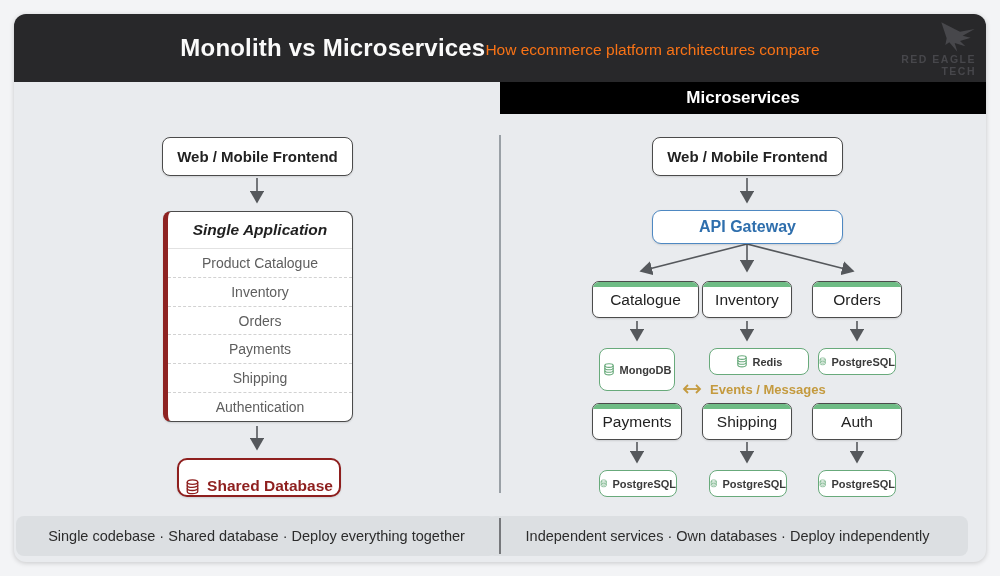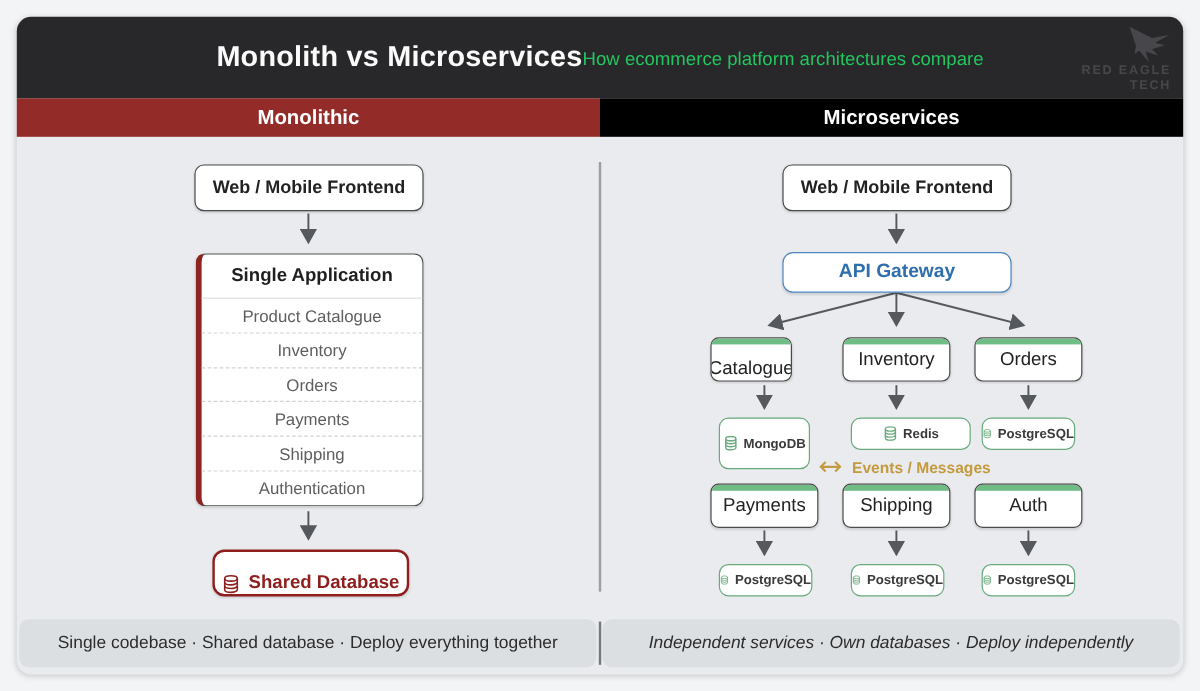--- a/index.html
+++ b/index.html
@@ -3,21 +3,21 @@
 <meta charset="utf-8">
 <style>
   html,body{margin:0;padding:0;background:#f3f4f6;font-family:"Liberation Sans",sans-serif;}
   #stage{position:relative;width:1000px;height:576px;background:#f3f4f6;overflow:hidden;}
   #card{position:absolute;left:14px;top:14px;width:972px;height:548px;background:#e9ebee;
         border-radius:12px;box-shadow:0 1px 5px rgba(0,0,0,.18);}
   
   #hdr{position:absolute;left:14px;top:14px;width:972px;height:68px;background:#28282a;
        border-radius:12px 12px 0 0;display:flex;flex-direction:row;align-items:center;justify-content:center;}
   #hdr .title{color:#fafafa;font-size:24px;font-weight:bold;letter-spacing:.2px;line-height:1.1;}
-  #hdr .subtitle{color:#22c55e;font-size:15.5px;margin-top:4px;}
+  #hdr .subtitle{color:#f97316;font-size:15.5px;margin-top:4px;}
   #logo{position:absolute;top:21px;right:24px;width:90px;text-align:right;color:#46464a;}
   #logo svg{display:block;margin-left:auto;}
   #logo .l1,#logo .l2{font-size:10.5px;font-weight:bold;letter-spacing:1.5px;line-height:1.15;color:#47474b;}
   
   .band{position:absolute;top:82px;height:32px;display:flex;align-items:center;justify-content:center;
         color:#fff;font-weight:bold;font-size:17px;}
   #band-left{left:14px;width:486px;background:#932b28;}
   #band-right{left:500px;width:486px;background:#000000;}
   
   #vdiv{position:absolute;left:499px;top:135px;width:1.5px;height:358px;background:#9aa0a6;}
@@ -30,37 +30,37 @@
   .service{font-size:15.5px;border-radius:7px;overflow:hidden;}
   .service .greenbar{position:absolute;top:0;left:0;right:0;height:4.5px;background:#6fbc85;}
   .pill{position:absolute;background:#fff;border:1.5px solid #68aa7b;border-radius:8px;
         display:flex;align-items:center;justify-content:center;gap:5px;box-sizing:border-box;
         font-size:11px;font-weight:bold;color:#3a3a3a;}
   
   #app-box{position:absolute;left:163px;top:211px;width:190px;height:211px;background:#fff;
            border:1.5px solid #4b4b4b;border-left:5px solid #8e2322;border-radius:8px;
            box-sizing:border-box;box-shadow:0 1px 2px rgba(0,0,0,.12);display:flex;flex-direction:column;}
   #app-box .app-title{height:36px;display:flex;align-items:center;justify-content:center;
-           font-weight:bold;font-size:15.5px;color:#1f1f1f;border-bottom:1px solid #e2e2e2;}
+           font-weight:bold;font-size:15.5px;color:#1f1f1f;border-bottom:1px solid #e2e2e2;font-style:italic;}
   #app-box .module{flex:1;display:flex;align-items:center;justify-content:center;
            font-size:14px;color:#5e5e5e;border-bottom:1px dashed #d2d2d2;}
   #app-box .module:last-child{border-bottom:none;}
   
   #shared-db{position:absolute;left:177px;top:458px;width:164px;height:39px;background:#fff;
             border:2px solid #8e1f1e;border-radius:10px;display:flex;align-items:flex-end;justify-content:center;
             gap:7px;box-sizing:border-box;color:#8e1f1e;font-weight:bold;font-size:15.5px;
             box-shadow:0 1px 2px rgba(0,0,0,.12);}
   
   #events{position:absolute;left:681px;top:380px;height:18px;display:flex;align-items:center;gap:7px;
           color:#c49a3e;font-size:13px;font-weight:bold;}
   
   .foot{position:absolute;top:516px;height:40px;background:#dcdfe2;border-radius:8px;
         display:flex;align-items:center;justify-content:center;font-size:14.5px;color:#2c2c2c;}
   #foot-left{left:16px;width:481px;}
-  #foot-right{left:502px;width:481px;font-style:italic;}
+  #foot-right{left:487px;width:481px;}
   #foot-div{position:absolute;left:499px;top:518px;width:1.5px;height:36px;background:#76787b;}
   #arrows{position:absolute;left:0;top:0;pointer-events:none;}
 </style>
 </head>
 <body>
 
 <div id="stage">
   <div id="card"></div>
 
   <div id="hdr">
@@ -68,21 +68,20 @@
     <div class="subtitle">How ecommerce platform architectures compare</div>
   </div>
   <div id="logo">
     <svg width="40" height="32" viewBox="0 0 60 48">
       <path fill="#47474b" d="M8 2 L36 16 L58 12 L40 22 L52 25 L36 30 L44 38 L28 33 L32 46 L20 32 L14 36 L16 26 Z"></path>
     </svg>
     <div class="l1">RED EAGLE</div>
     <div class="l2">TECH</div>
   </div>
 
-  <div class="band" id="band-left">Monolithic</div>
   <div class="band" id="band-right">Microservices</div>
 
   <div id="vdiv"></div>
 
   <svg id="arrows" width="1000" height="576">
     <defs>
       <marker id="ah" markerWidth="9" markerHeight="9" refX="7" refY="4.5" orient="auto">
         <path d="M0,0 L8,4.5 L0,9 Z" fill="#55585c"></path>
       </marker>
     </defs>
@@ -123,21 +122,21 @@
         <path d="M2.4 9.8 a5.6 2.4 0 0 0 11.2 0"></path>
       </g>
     </svg>
     <span>Shared Database</span>
   </div>
 
   <div class="box frontend" style="left:652px;top:137px;width:191px;height:39px;">Web / Mobile Frontend</div>
 
   <div class="box gateway" style="left:652px;top:210px;width:191px;height:34px;">API Gateway</div>
 
-  <div class="box service" style="left:592px;top:281px;width:68px;height:37px;align-items:flex-end;">
+  <div class="box service" style="left:592px;top:281px;width:107px;height:37px;">
     <span class="greenbar"></span>
     <span>Catalogue</span>
   </div>
   <div class="box service" style="left:702px;top:281px;width:90px;height:37px;">
     <span class="greenbar"></span>
     <span>Inventory</span>
   </div>
   <div class="box service" style="left:812px;top:281px;width:90px;height:37px;">
     <span class="greenbar"></span>
     <span>Orders</span>

